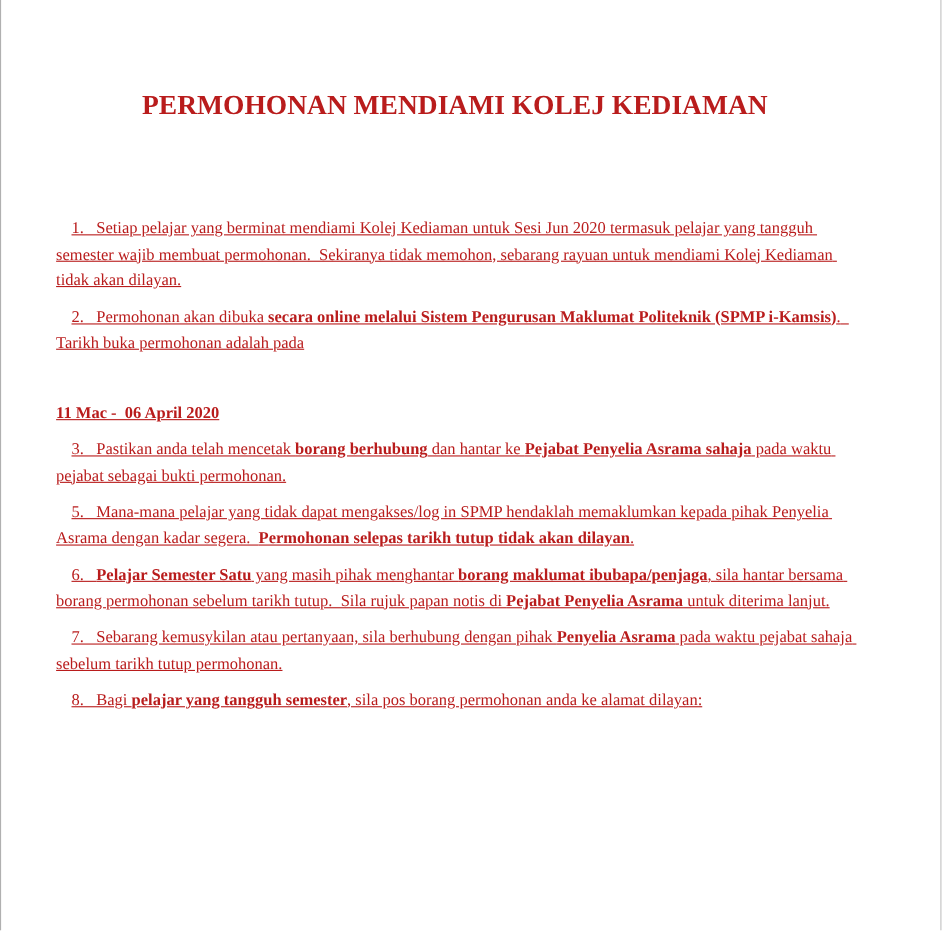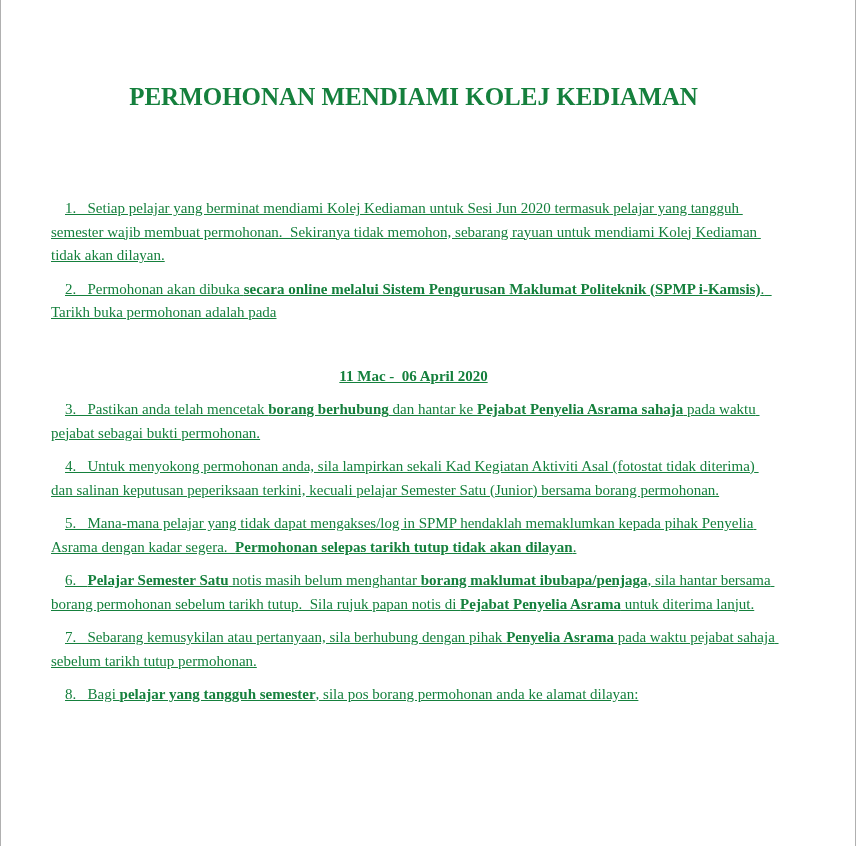--- a/index.html
+++ b/index.html
@@ -5,60 +5,59 @@
   * { margin: 0; padding: 0; box-sizing: border-box; }
   html, body { background: #ffffff; }
   .page {
     position: relative;
     width: 856px;
     height: 846px;
     background: #ffffff;
     border-left: 1px solid #b0b0b0;
     border-right: 1px solid #b0b0b0;
     font-family: "Liberation Serif", serif;
-    color: #15803d;
+    color: #b91c1c;
     padding: 9px 79px 0 50px;
     overflow: hidden;
   }
   .doc-title {
     text-align: center;
     font-weight: bold;
     font-size: 25px;
     line-height: 35px;
     margin-bottom: 13px;
     white-space: pre-wrap;
   }
   .para {
     font-size: 15px;
     line-height: 23.5px;
     margin-bottom: 10px;
     white-space: pre-wrap;
     text-decoration: underline;
   }
   .para.numbered { text-indent: 14px; }
   .para.centered {
-    text-align: center;
+    text-align: left;
     font-weight: bold;
     text-indent: 0;
     margin-top: 40px;
   }
   .bold { font-weight: bold; }
 </style>
 </head>
 <body>
 
 <div class="page">
   <div class="doc-title">
     <div>PERMOHONAN MENDIAMI KOLEJ KEDIAMAN</div>
   </div>
   <div id="paragraphs">
       <p class="para numbered"><span>1.   Setiap pelajar yang berminat mendiami Kolej Kediaman untuk Sesi Jun 2020 termasuk pelajar yang tangguh semester wajib membuat permohonan.  Sekiranya tidak memohon, sebarang rayuan untuk mendiami Kolej Kediaman tidak akan dilayan.</span></p>
       <p class="para numbered"><span>2.   Permohonan akan dibuka </span><span class="bold">secara online melalui Sistem Pengurusan Maklumat Politeknik (SPMP i-Kamsis)</span><span>.  Tarikh buka permohonan adalah pada</span></p>
       <p class="para centered"><span class="bold">11 Mac -  06 April 2020</span></p>
       <p class="para numbered"><span>3.   Pastikan anda telah mencetak </span><span class="bold">borang berhubung</span><span> dan hantar ke </span><span class="bold">Pejabat Penyelia Asrama sahaja</span><span> pada waktu pejabat sebagai bukti permohonan.</span></p>
-      <p class="para numbered"><span>4.   Untuk menyokong permohonan anda, sila lampirkan sekali Kad Kegiatan Aktiviti Asal (fotostat tidak diterima) dan salinan keputusan peperiksaan terkini, kecuali pelajar Semester Satu (Junior) bersama borang permohonan.</span></p>
       <p class="para numbered"><span>5.   Mana-mana pelajar yang tidak dapat mengakses/log in SPMP hendaklah memaklumkan kepada pihak Penyelia Asrama dengan kadar segera.  </span><span class="bold">Permohonan selepas tarikh tutup tidak akan dilayan</span><span>.</span></p>
-      <p class="para numbered"><span>6.   </span><span class="bold">Pelajar Semester Satu</span><span> notis masih belum menghantar </span><span class="bold">borang maklumat ibubapa/penjaga</span><span>, sila hantar bersama borang permohonan sebelum tarikh tutup.  Sila rujuk papan notis di </span><span class="bold">Pejabat Penyelia Asrama</span><span> untuk diterima lanjut.</span></p>
+      <p class="para numbered"><span>6.   </span><span class="bold">Pelajar Semester Satu</span><span> yang masih pihak menghantar </span><span class="bold">borang maklumat ibubapa/penjaga</span><span>, sila hantar bersama borang permohonan sebelum tarikh tutup.  Sila rujuk papan notis di </span><span class="bold">Pejabat Penyelia Asrama</span><span> untuk diterima lanjut.</span></p>
       <p class="para numbered"><span>7.   Sebarang kemusykilan atau pertanyaan, sila berhubung dengan pihak </span><span class="bold">Penyelia Asrama</span><span> pada waktu pejabat sahaja sebelum tarikh tutup permohonan.</span></p>
       <p class="para numbered"><span>8.   Bagi </span><span class="bold">pelajar yang tangguh semester</span><span>, sila pos borang permohonan anda ke alamat dilayan:</span></p>
     </div>
 
 </div>
 
 </body></html>

